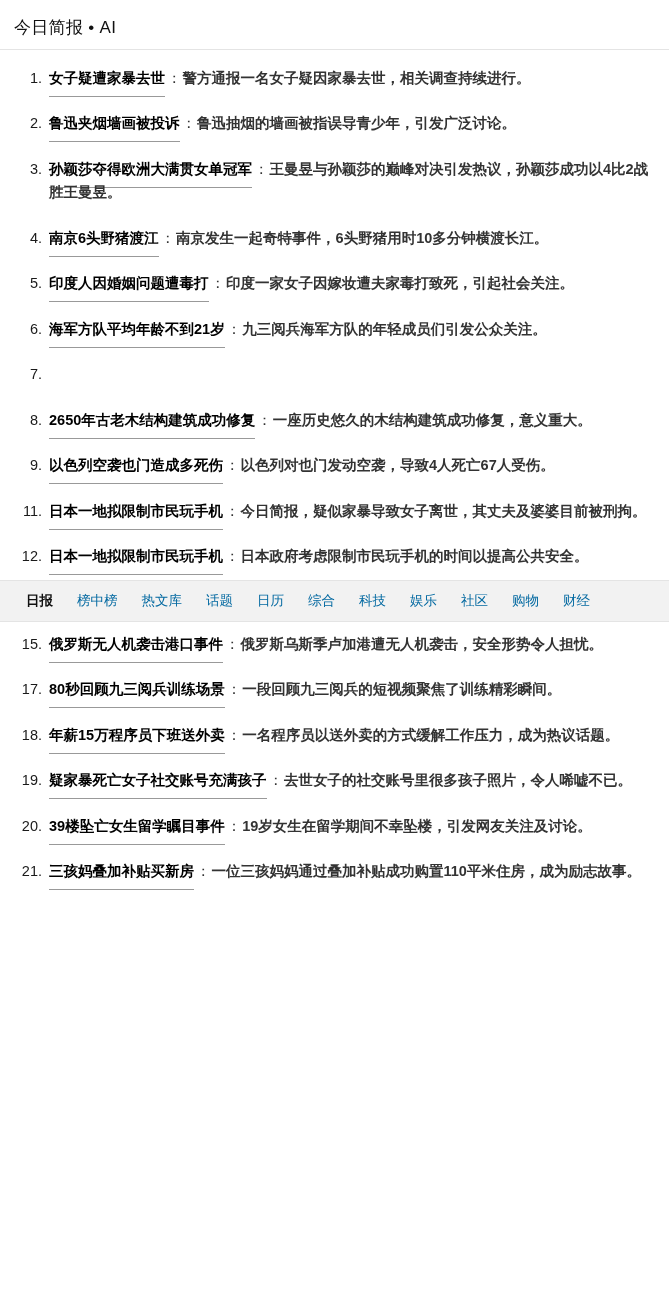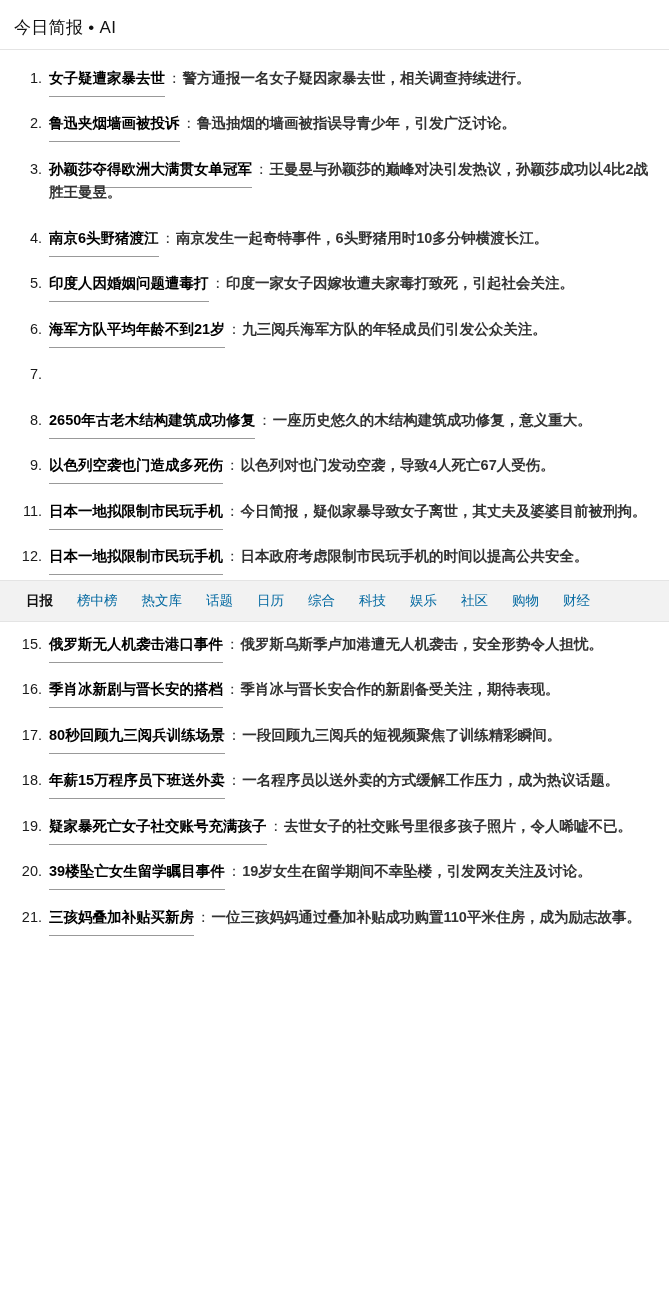--- a/index.html
+++ b/index.html
@@ -160,24 +160,20 @@
       <span class="tab">购物</span>
       <span class="tab">财经</span>
     </div>
 
   <ol class="news-list" id="list-bottom">
       <li class="news-item">
         <span class="idx">15.</span>
         <span class="body-text"><span class="title">俄罗斯无人机袭击港口事件</span><span class="colon">：</span><span class="summary">俄罗斯乌斯季卢加港遭无人机袭击，安全形势令人担忧。</span></span>
       </li>
       <li class="news-item">
-        <span class="idx">16.</span>
-        <span class="body-text"><span class="title">季肖冰新剧与晋长安的搭档</span><span class="colon">：</span><span class="summary">季肖冰与晋长安合作的新剧备受关注，期待表现。</span></span>
-      </li>
-      <li class="news-item">
         <span class="idx">17.</span>
         <span class="body-text"><span class="title">80秒回顾九三阅兵训练场景</span><span class="colon">：</span><span class="summary">一段回顾九三阅兵的短视频聚焦了训练精彩瞬间。</span></span>
       </li>
       <li class="news-item">
         <span class="idx">18.</span>
         <span class="body-text"><span class="title">年薪15万程序员下班送外卖</span><span class="colon">：</span><span class="summary">一名程序员以送外卖的方式缓解工作压力，成为热议话题。</span></span>
       </li>
       <li class="news-item">
         <span class="idx">19.</span>
         <span class="body-text"><span class="title">疑家暴死亡女子社交账号充满孩子</span><span class="colon">：</span><span class="summary">去世女子的社交账号里很多孩子照片，令人唏嘘不已。</span></span>

